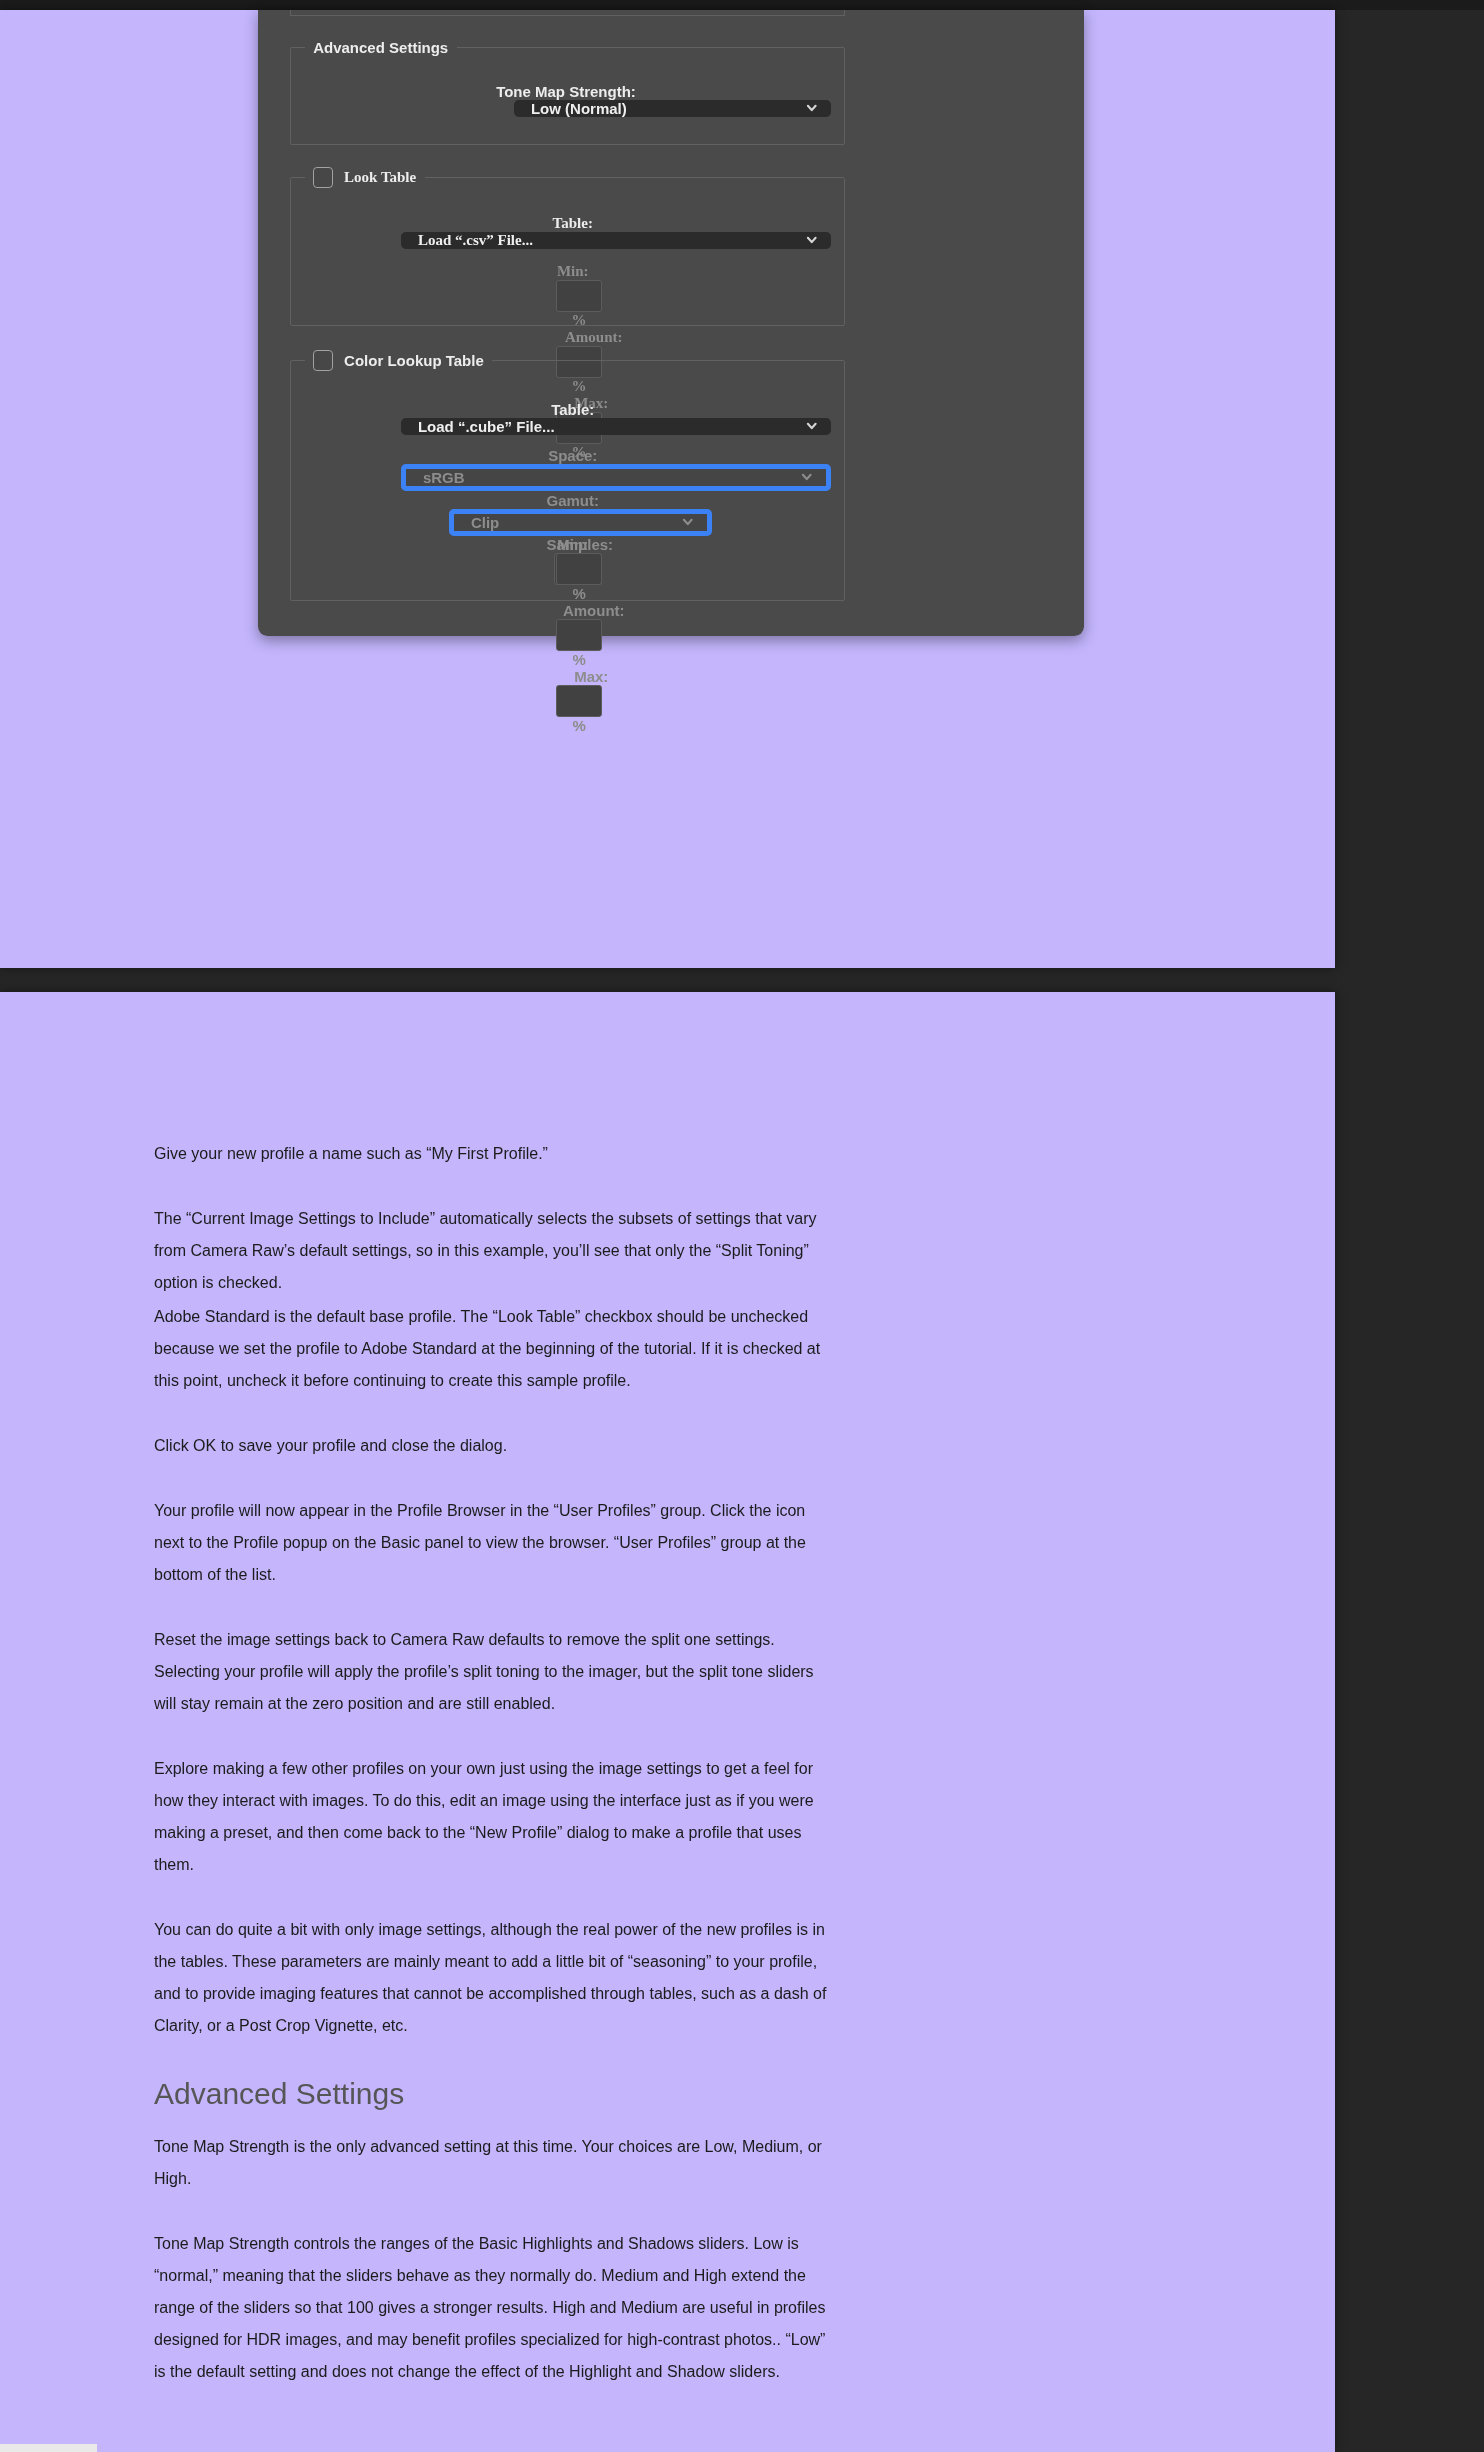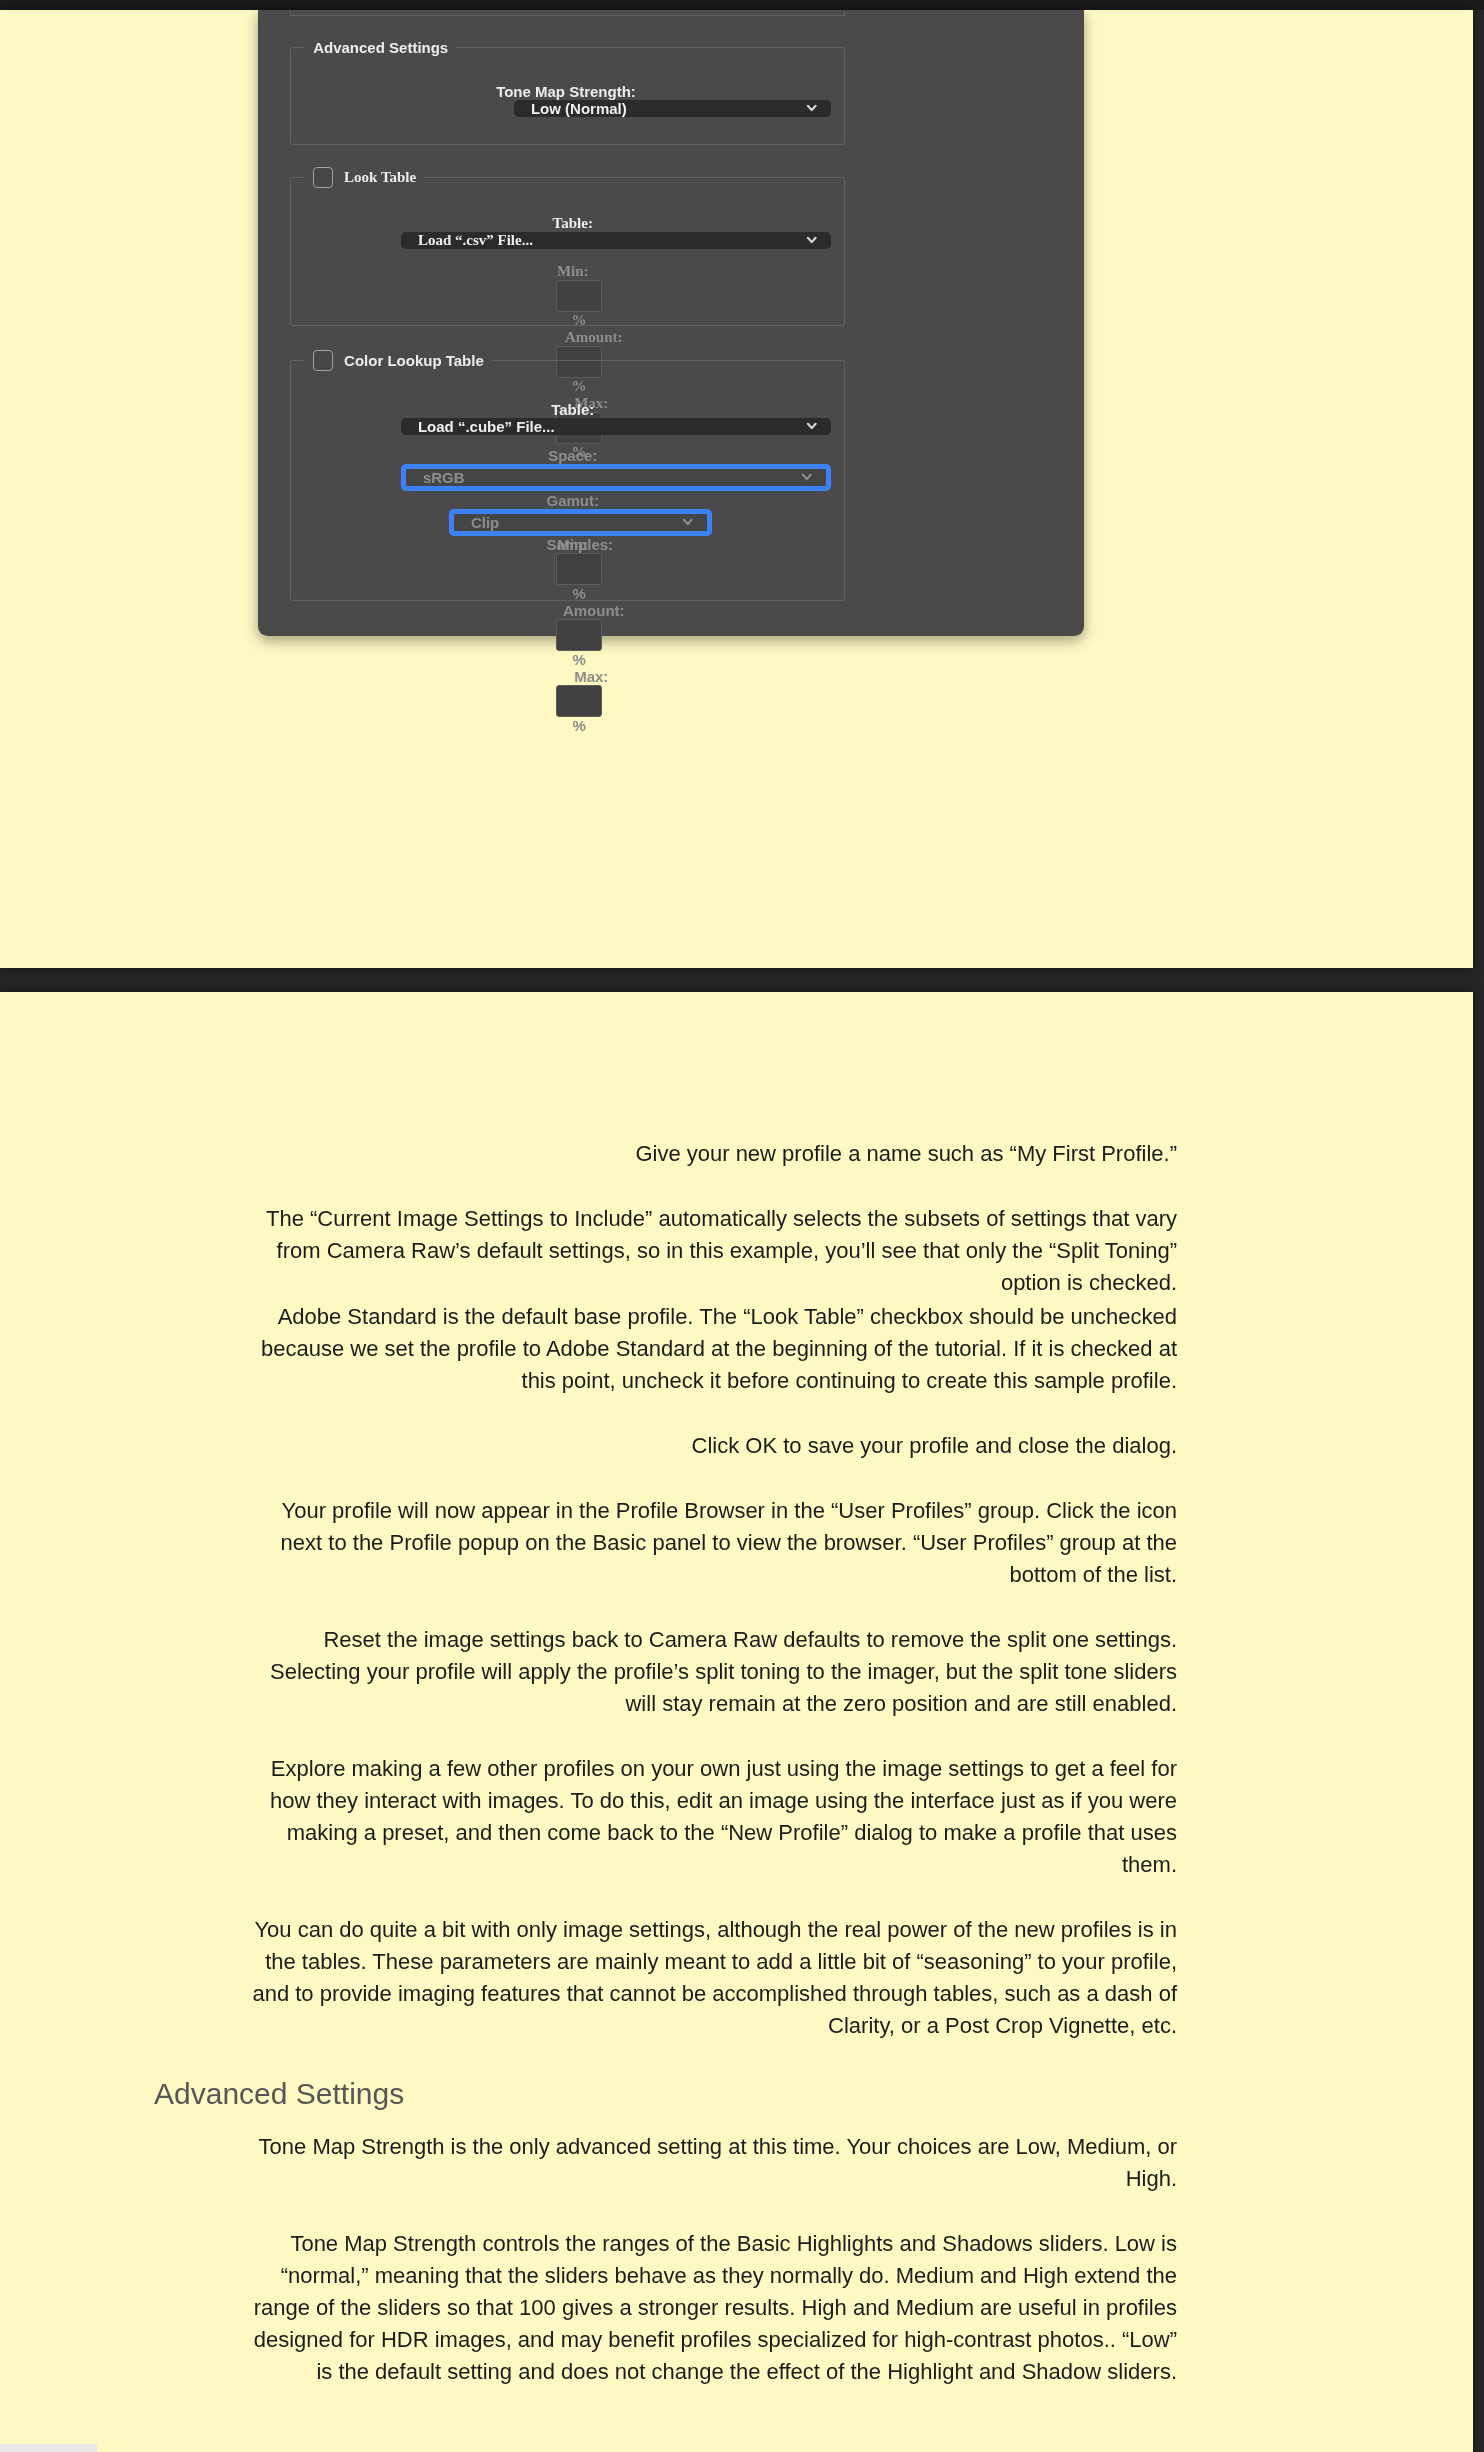--- a/index.html
+++ b/index.html
@@ -1,19 +1,19 @@
 <!DOCTYPE html>
 <html><head>
 <meta charset="utf-8">
 <style>
   html,body{margin:0;padding:0;background:#262626;}
   .viewer{position:relative;width:1485px;height:2452px;background:#262626;overflow:hidden;
           font-family:"Liberation Sans",sans-serif;-webkit-font-smoothing:antialiased;}
   .top-bar{position:absolute;left:0;top:0;width:1485px;height:9.7px;background:#1b1b1b;}
-  .page{position:absolute;left:0;width:1473px;background:#fef9c3;box-shadow:0 0 9.7px rgba(0,0,0,.45);}
+  .page{position:absolute;left:0;width:1335px;background:#c4b5fd;box-shadow:0 0 9.7px rgba(0,0,0,.45);}
   .page-1{top:9.7px;height:958px;}
   .page-2{top:992px;height:1461px;}
 
   
   .dialog{position:absolute;left:258px;top:0;width:826px;height:626px;background:#4a4a4a;
           border-radius:0 0 9.7px 9.7px;box-shadow:0 4.8px 13.5px rgba(0,0,0,.35);
           color:#ededed;font-size:15px;font-weight:600;}
   .group{position:absolute;left:32px;width:553px;border:1px solid #616161;border-radius:1.9px;}
   .group-partial{top:0;height:5.8px;border-top:none;border-radius:0;}
   .group-advanced{top:37px;height:96px;}
@@ -29,21 +29,21 @@
             padding:0 11.6px 0 17.4px;background:#2b2b2b;color:#efefef;}
   .dropdown .dd-text{flex:1;white-space:nowrap;overflow:hidden;}
   .dropdown.disabled{background:#454545;border:5px solid #3b82f6;color:#8d8d8d;}
   .chev{flex:none;margin-left:9.7px;display:flex;align-items:center;}
   .chev svg{display:block;}
   .numbox{width:46px;height:32px;background:#414141;border:1px solid #5c5c5c;border-radius:2.9px;
           box-sizing:border-box;flex:none;}
 
   
   .doc{position:absolute;left:154px;top:146px;width:1023px;color:#1c1c1c;}
-  .doc p{margin:0 0 33px 0;font-size:22px;line-height:32px;white-space:pre-line;text-align:right;}
+  .doc p{margin:0 0 33px 0;font-size:16px;line-height:32px;white-space:pre-line;}
   .doc p.tight{margin-bottom:1.9px;}
   .doc h2{margin:0 0 19.3px 0;font-size:30px;line-height:37px;font-weight:400;color:#565656;}
   .bottom-strip{position:absolute;left:0;bottom:0;width:97px;height:8.7px;background:#e9e9e9;}
 </style>
 </head>
 <body>
 
 <div class="viewer">
 
   <div class="top-bar"></div>

